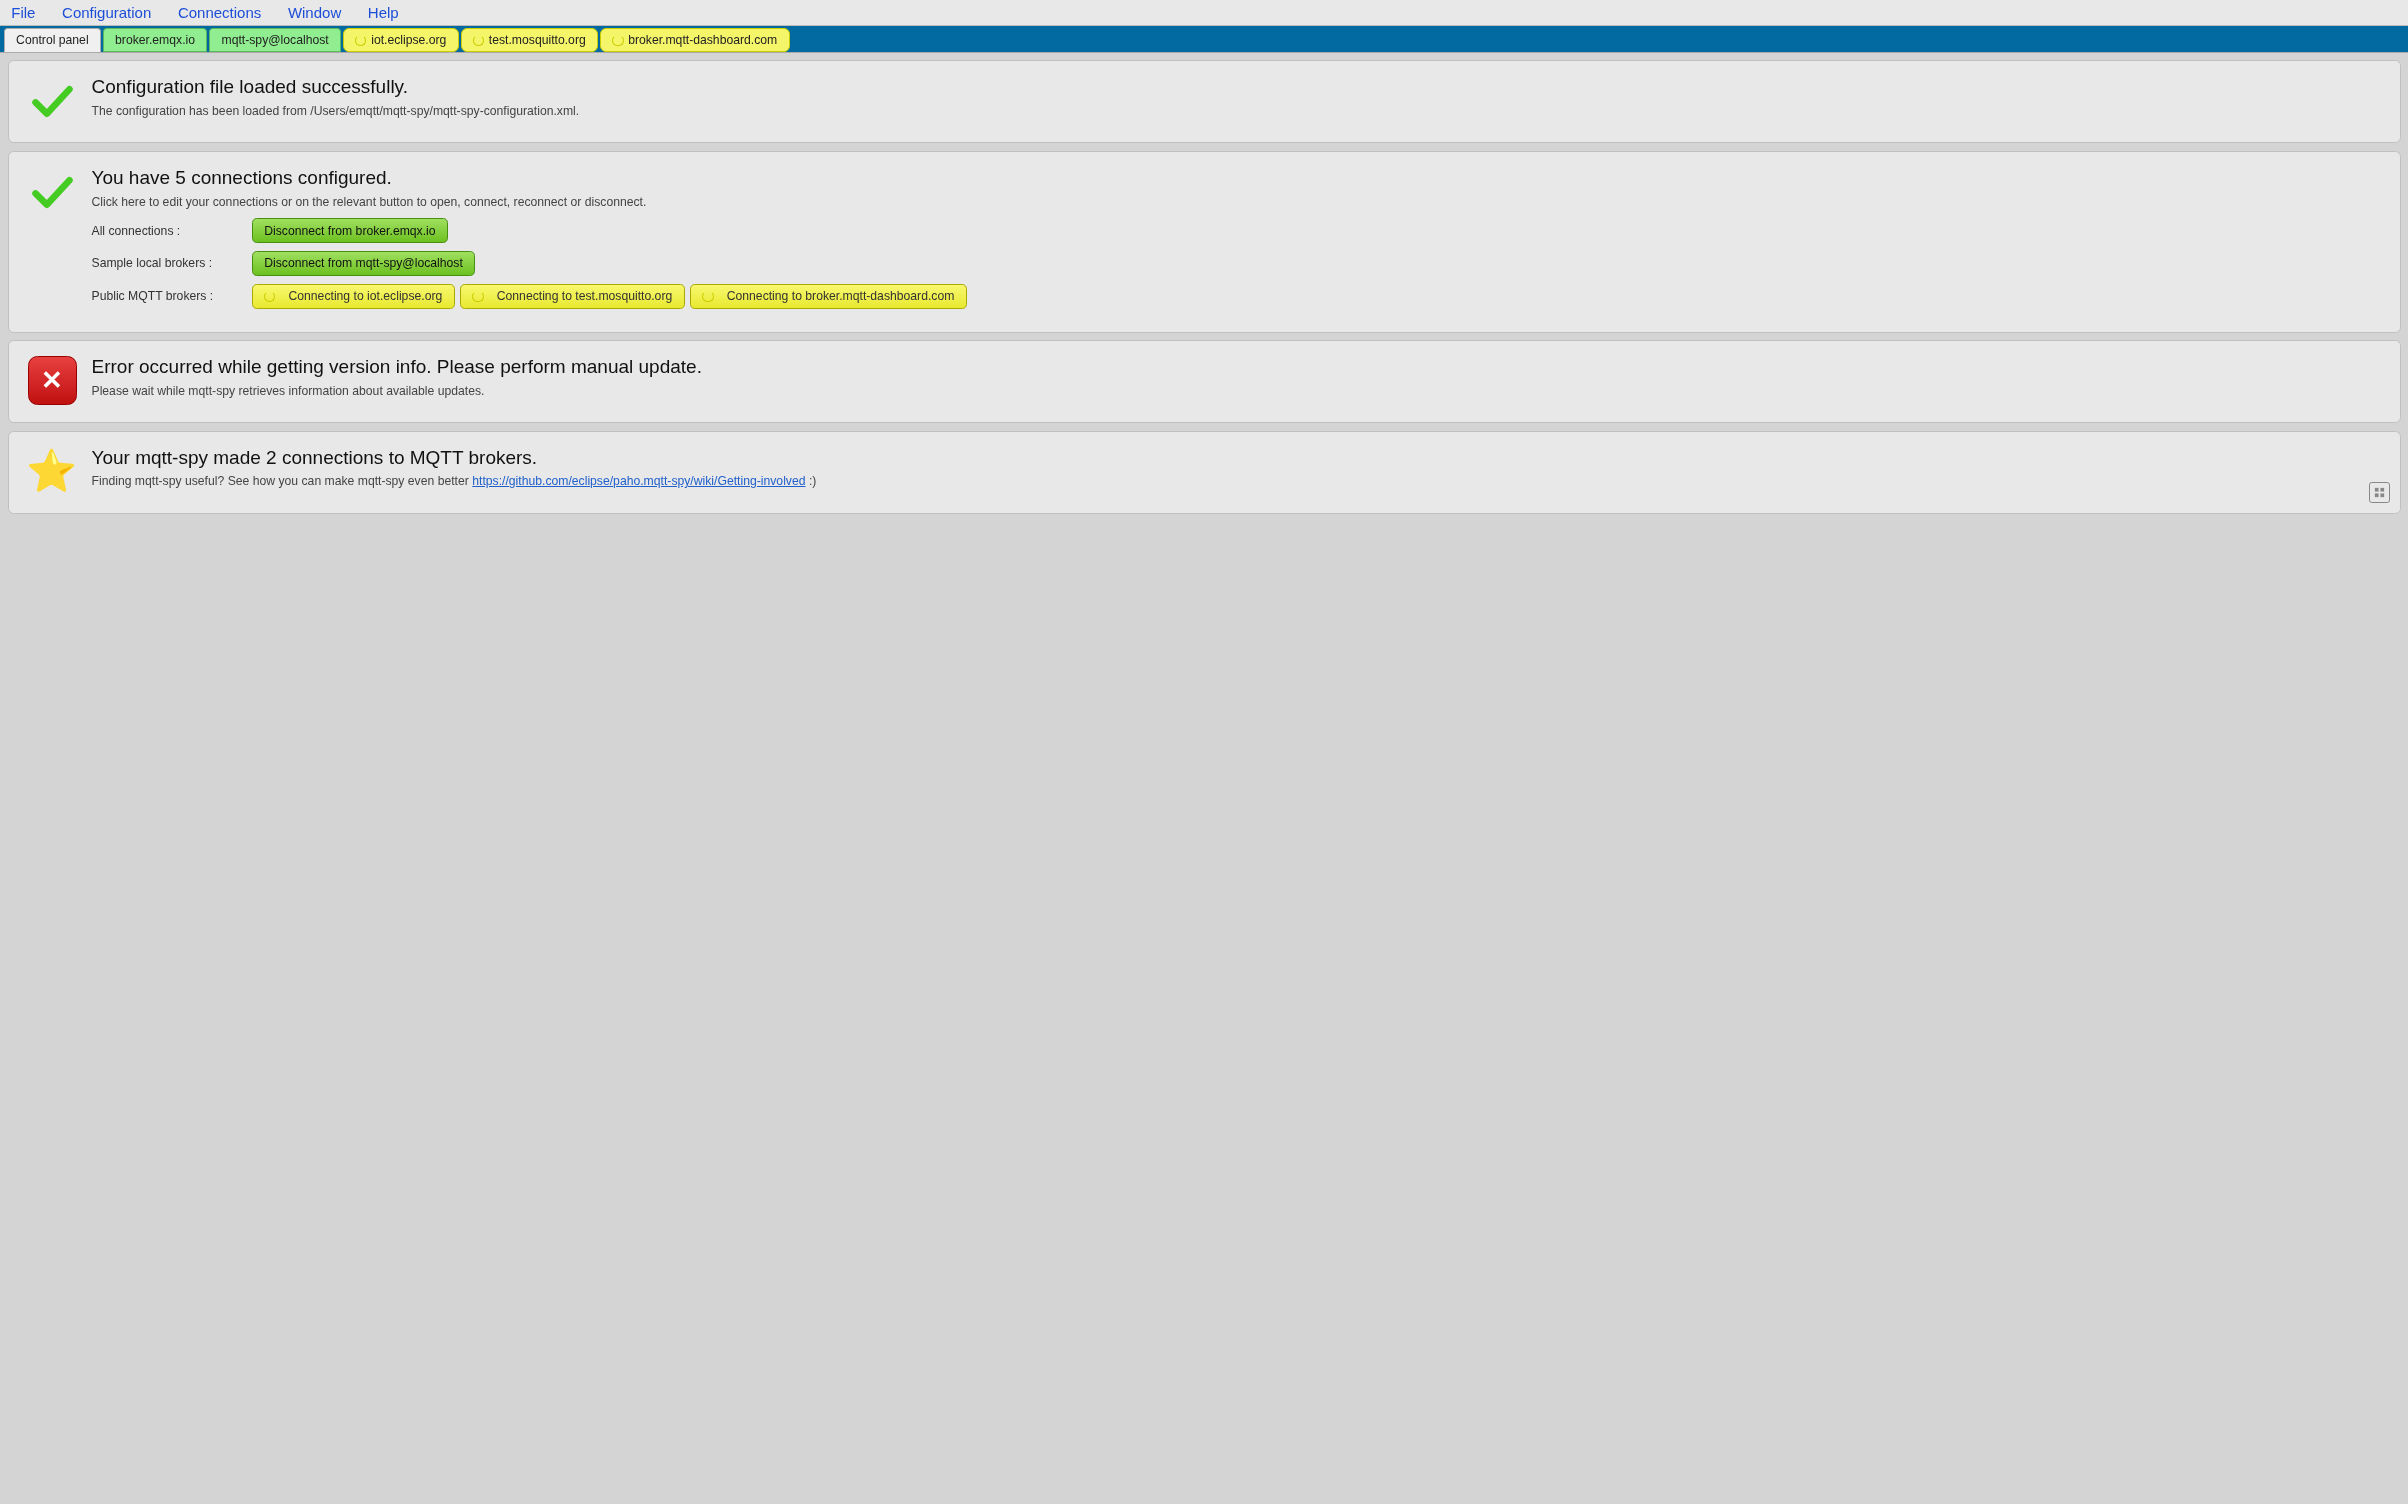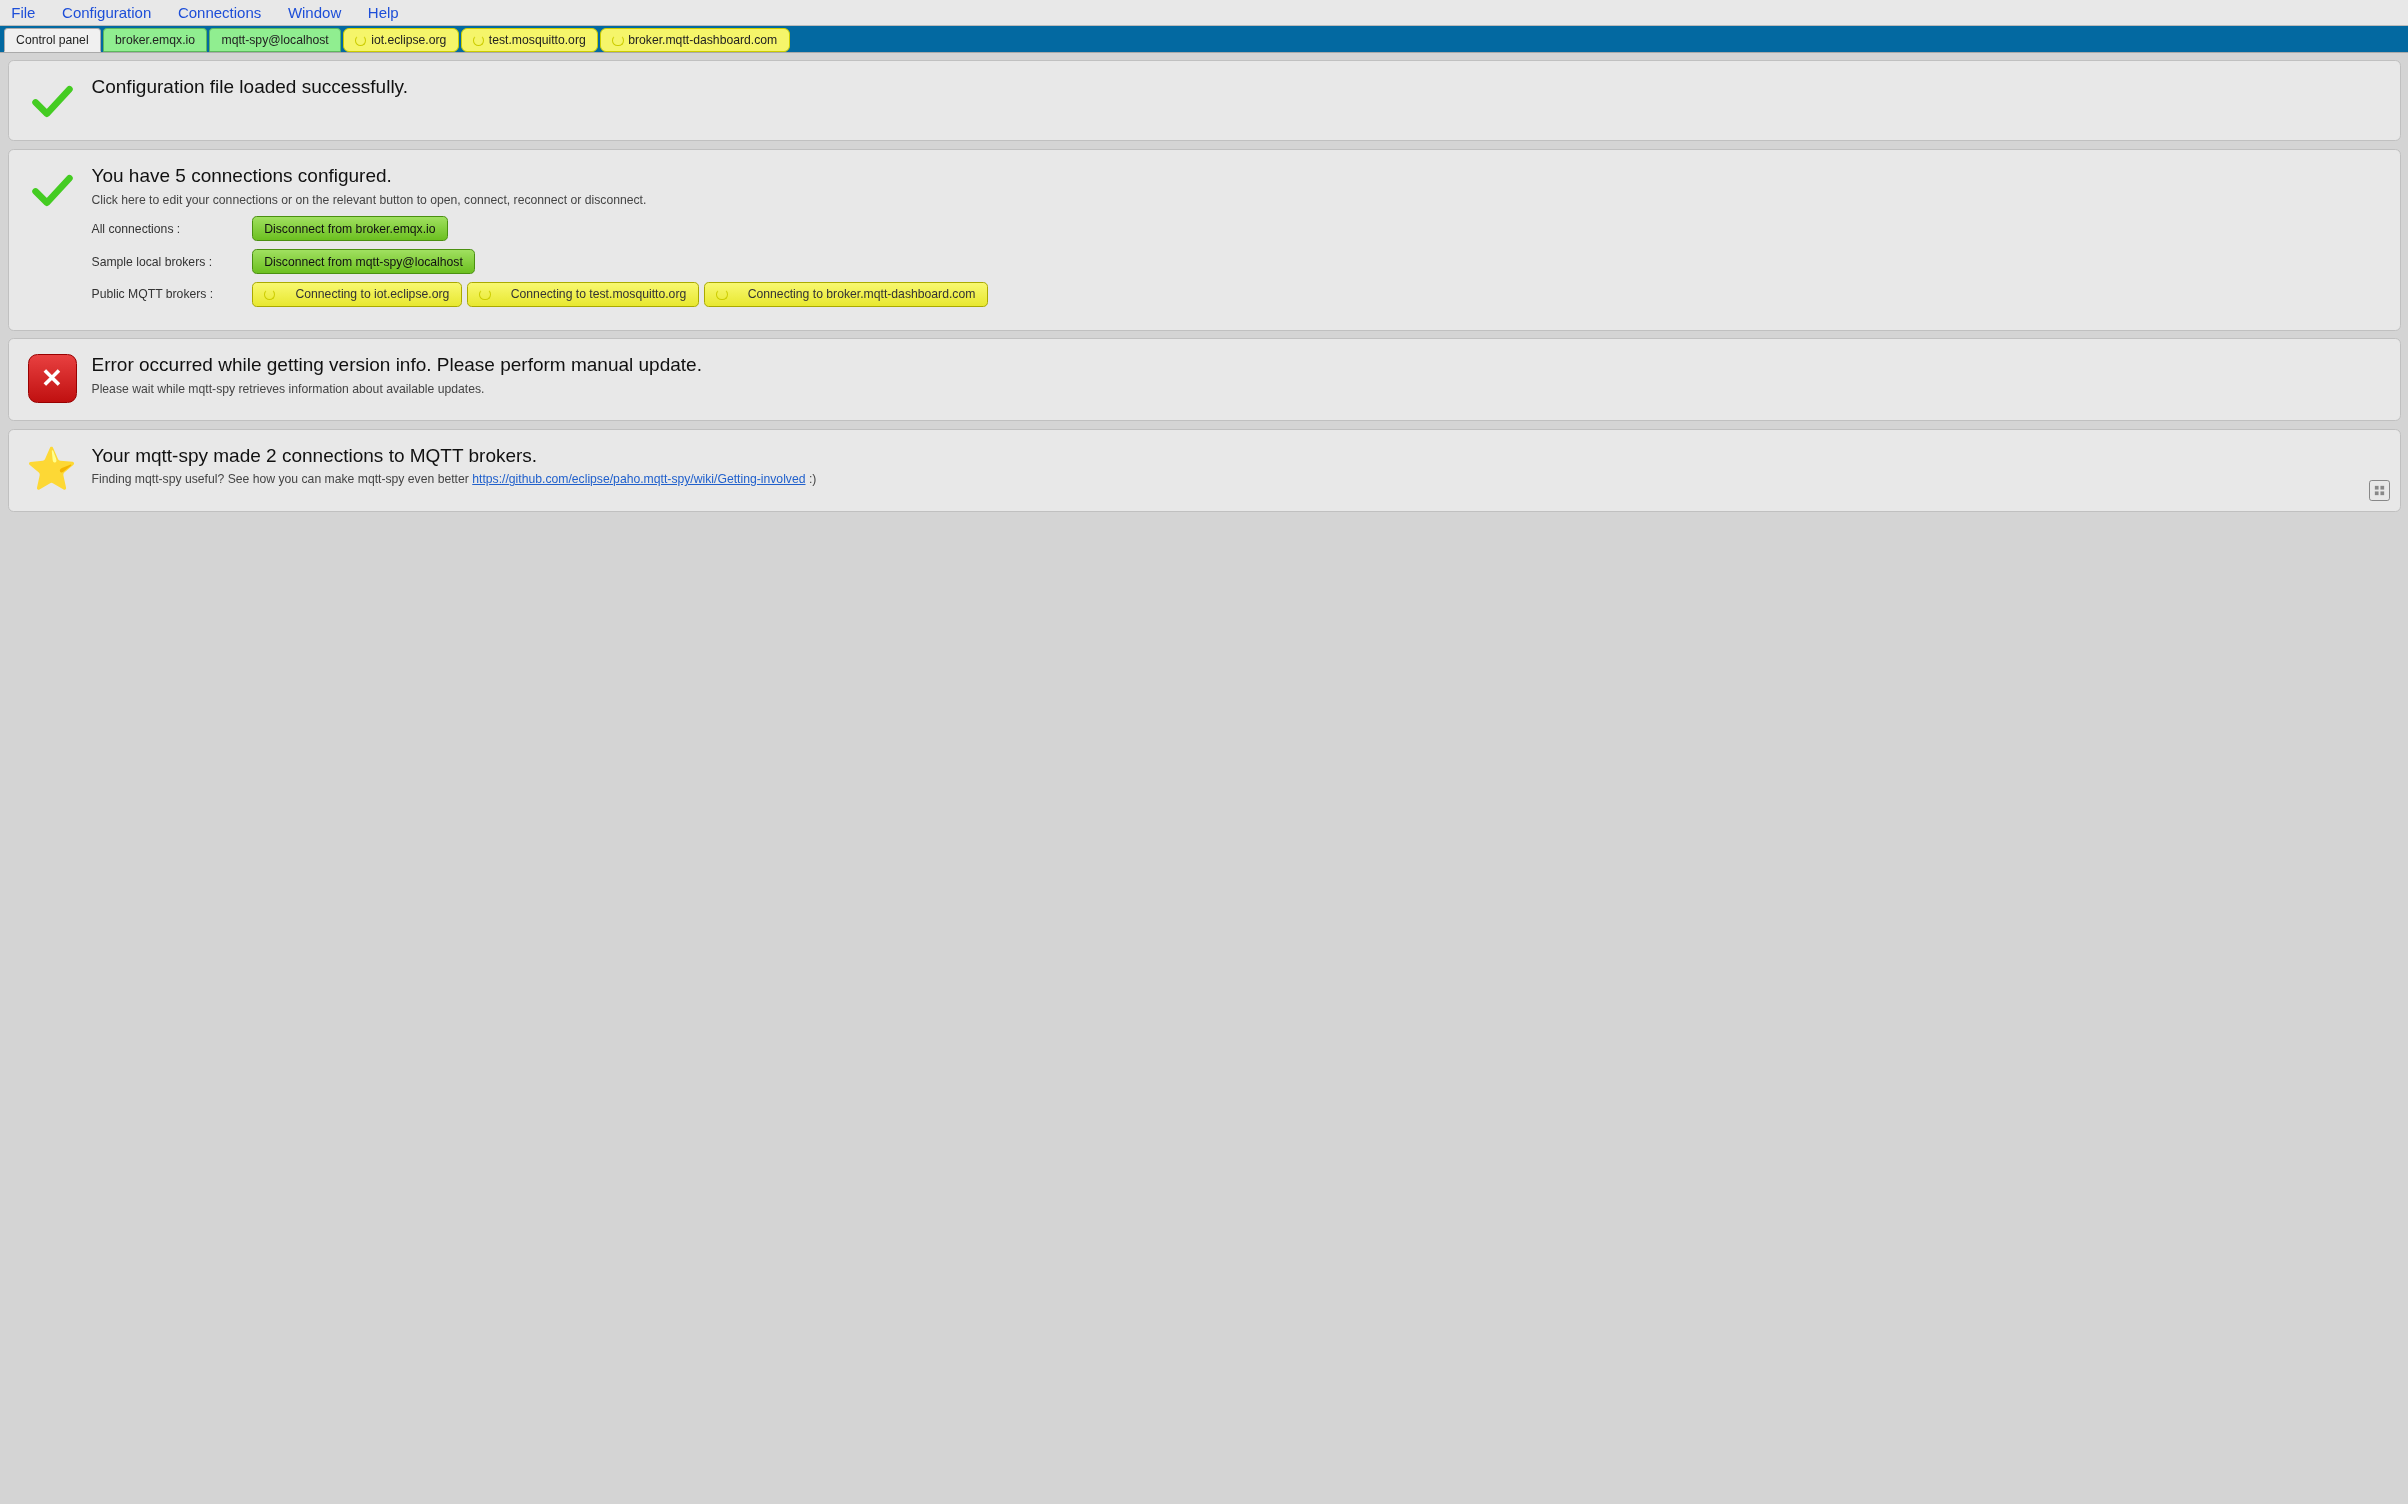--- a/index.html
+++ b/index.html
@@ -167,21 +167,21 @@
       border-color: #4a9010;
       color: #111;
     }
 
     .btn-yellow {
       background: linear-gradient(to bottom, #f8f870, #e8e830);
       border-color: #aaaa00;
       color: #333;
       display: flex;
       align-items: center;
-      gap: 20px;
+      gap: 13px;
     }
 
     .error-icon {
       width: 49px;
       height: 49px;
       background: linear-gradient(to bottom, #e84040, #c01010);
       border-radius: 9.4px;
       display: flex;
       align-items: center;
       justify-content: center;
@@ -251,20 +251,21 @@
 <div class="main-content">
 
   <div class="card">
     <div class="card-icon">
       <svg class="checkmark" viewBox="0 0 52 52">
         <polyline points="8,28 20,40 44,14" fill="none" stroke="#44cc22" stroke-width="7" stroke-linecap="round" stroke-linejoin="round"></polyline>
       </svg>
     </div>
     <div class="card-body">
       <div class="card-title">Configuration file loaded successfully.</div>
+      <div class="card-subtitle">The configuration has been loaded from /Users/emqtt/mqtt-spy/mqtt-spy-configuration.xml.</div>
     </div>
   </div>
 
   <div class="card">
     <div class="card-icon">
       <svg class="checkmark" viewBox="0 0 52 52">
         <polyline points="8,28 20,40 44,14" fill="none" stroke="#44cc22" stroke-width="7" stroke-linecap="round" stroke-linejoin="round"></polyline>
       </svg>
     </div>
     <div class="card-body">

